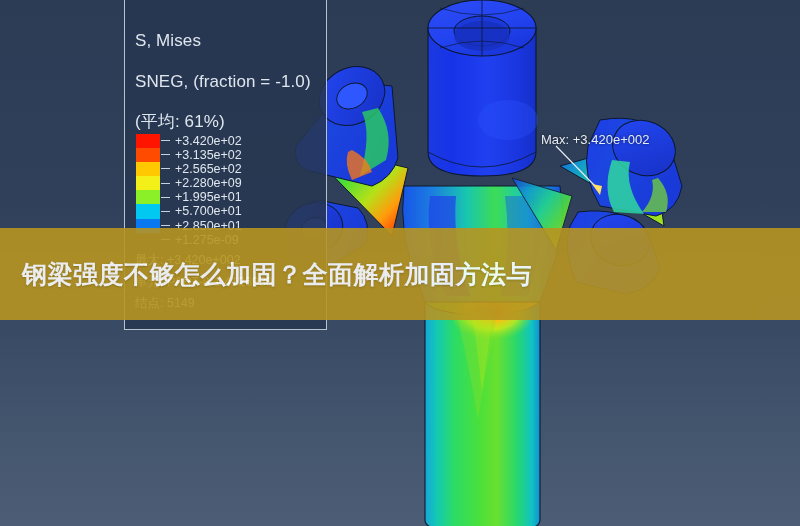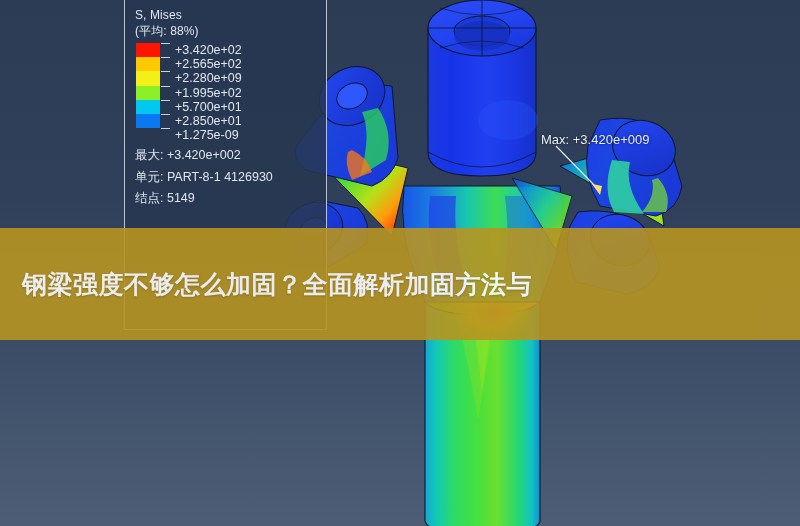--- a/index.html
+++ b/index.html
@@ -31,28 +31,29 @@
   #legend{
     position:absolute;
     left:124px; top:-2px;
     width:203px; height:332px;
     border:1px solid #b9c3cf;
     background:rgba(40,55,80,0.86);
     padding:9px 0 0 10px;
   }
   .lg-head{
     color:#dfe6ee;
-    font-size:12px;
+    font-size:17px;
     line-height:15.5px;
     letter-spacing:.1px;
     white-space:nowrap;
+    margin-top:25px;
   }
   .lg-rows{ margin-top:4px; }
   .lg-row{
-    display:flex; align-items:flex-start;
+    display:flex; align-items:center;
     height:14.2px;
   }
   .sw{
     width:24px; height:14.2px; flex:none;
     margin-left:1px;
   }
   .sw.blank{ background:transparent; }
   .tick{
     width:9px; height:1px; background:#c8d2dd; flex:none;
     margin-left:1px;
@@ -78,21 +79,21 @@
     left:541px; top:132px;
     color:#e6edf4;
     font-size:13px;
     white-space:nowrap;
     text-shadow:0 0 3px rgba(0,0,0,.55);
   }
 
   
   #banner{
     position:absolute;
-    left:0; top:228px; width:800px; height:112px;
+    left:0; top:228px; width:800px; height:92px;
     background:#b79521;
     opacity:.9;
     display:flex; flex-direction:column;
     justify-content:center;
   }
   #banner .line{
     color:#ffffff;
     font-size:25px;
     font-weight:bold;
     line-height:41px;
@@ -250,47 +251,53 @@
         <ellipse cx="620" cy="240" rx="30" ry="25" transform="rotate(20 620 240)" fill="url(#gBoss)" stroke="#0b1830" stroke-width="1"></ellipse>
       </g>
 
       <g>
         <line x1="597" y1="188" x2="556" y2="146" stroke="#e8eef5" stroke-width="1.1"></line>
         <path d="M592 184 l10 2 l-2 9 z" fill="#ffe066"></path>
       </g>
     </svg>
   </div>
 
-  <div id="maxnote">Max: +3.420e+009</div>
+  <div id="maxnote">Max: +3.420e+002</div>
 
   <div id="legend">
 
     <div class="lg-head">S, Mises</div>
-    <div class="lg-head">(平均: 88%)</div>
+    <div class="lg-head">SNEG, (fraction = -1.0)</div>
+    <div class="lg-head">(平均: 61%)</div>
 
     <div class="lg-rows" id="legend-rows">
         <div class="lg-row">
           <div class="sw" style="background: rgb(255, 20, 0);"></div>
           <div class="tick"></div>
           <div class="val">+3.420e+02</div>
         </div>
         <div class="lg-row">
+          <div class="sw" style="background: rgb(255, 75, 0);"></div>
+          <div class="tick"></div>
+          <div class="val">+3.135e+02</div>
+        </div>
+        <div class="lg-row">
           <div class="sw" style="background: rgb(255, 200, 0);"></div>
           <div class="tick"></div>
           <div class="val">+2.565e+02</div>
         </div>
         <div class="lg-row">
           <div class="sw" style="background: rgb(242, 240, 24);"></div>
           <div class="tick"></div>
           <div class="val">+2.280e+09</div>
         </div>
         <div class="lg-row">
           <div class="sw" style="background: rgb(140, 240, 40);"></div>
           <div class="tick"></div>
-          <div class="val">+1.995e+02</div>
+          <div class="val">+1.995e+01</div>
         </div>
         <div class="lg-row">
           <div class="sw" style="background: rgb(0, 200, 240);"></div>
           <div class="tick"></div>
           <div class="val">+5.700e+01</div>
         </div>
         <div class="lg-row">
           <div class="sw" style="background: rgb(10, 120, 240);"></div>
           <div class="tick"></div>
           <div class="val">+2.850e+01</div>

